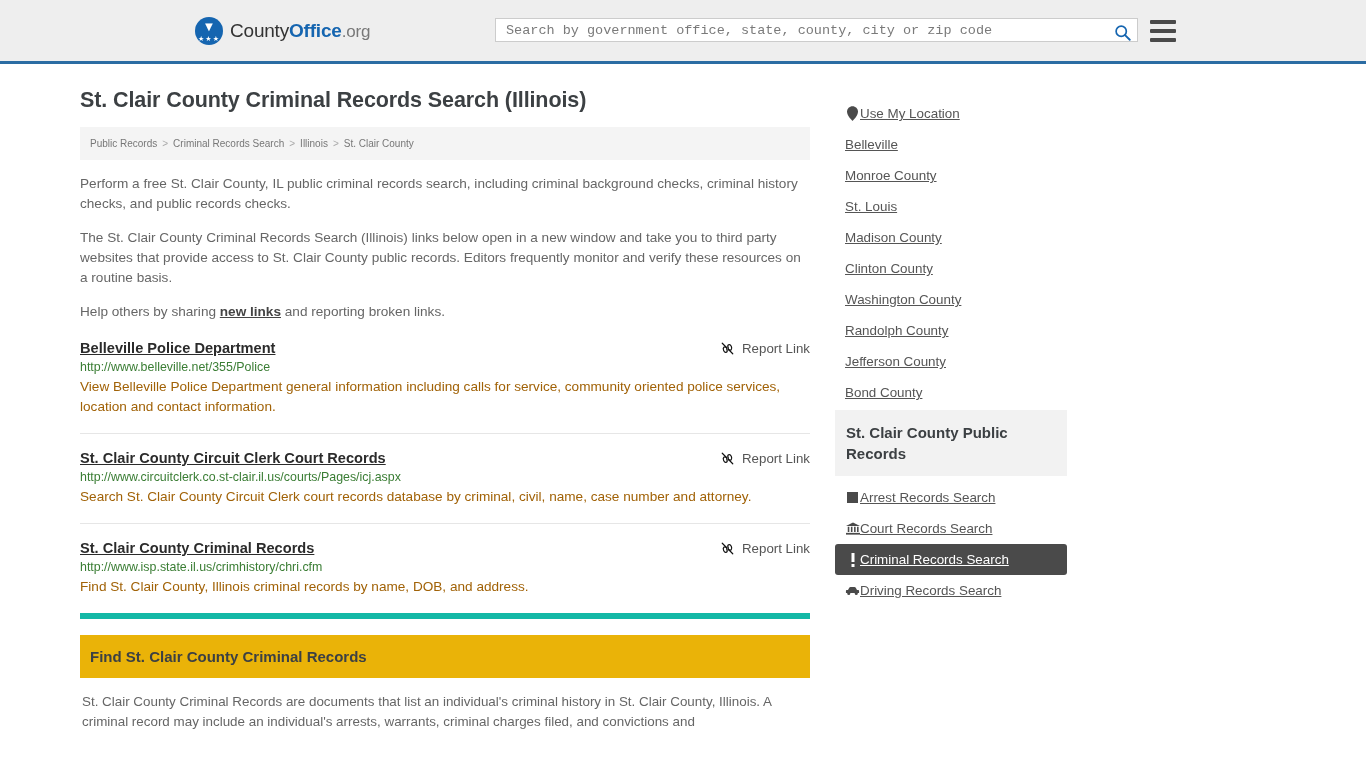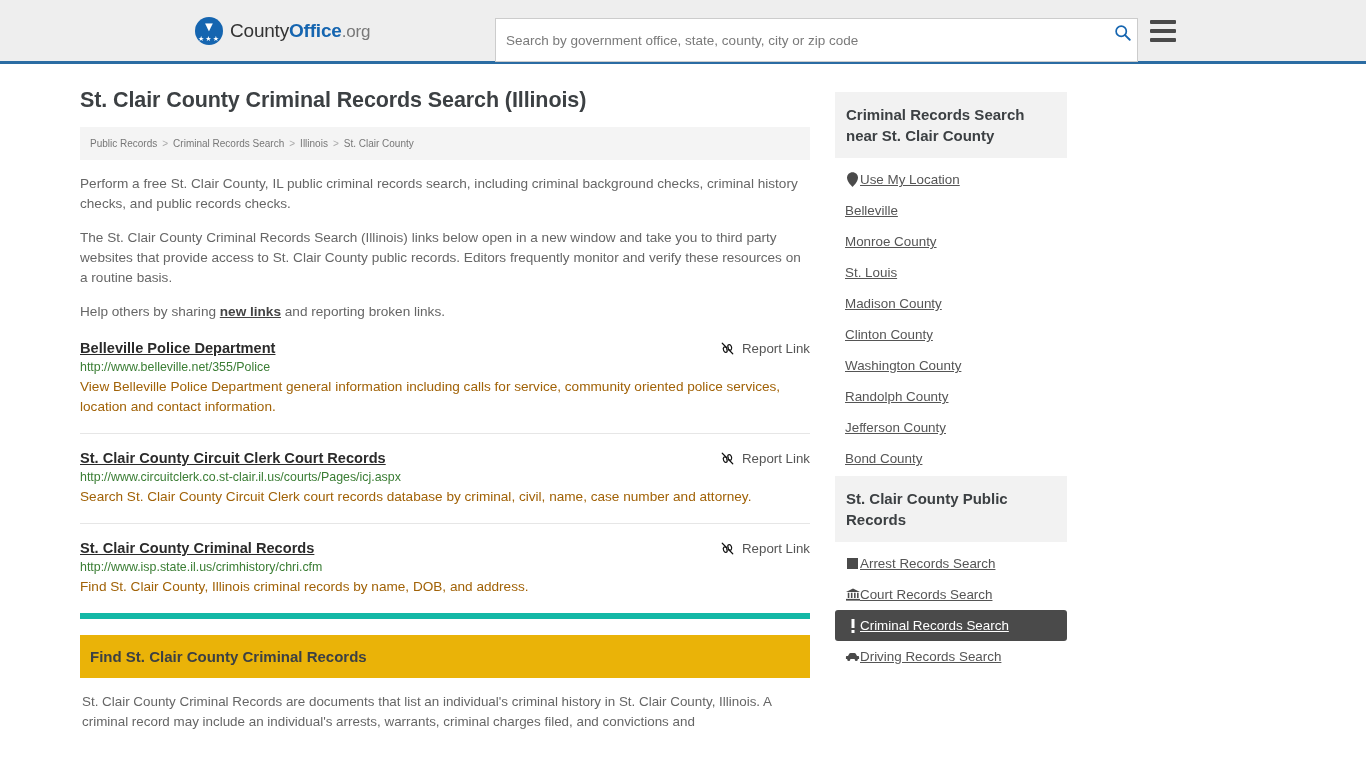--- a/index.html
+++ b/index.html
@@ -61,27 +61,27 @@
   .logo-text .t-org { color: #777777; font-size: 17px; }
 
   .search-wrap {
     position: absolute;
     left: 495px;
     top: 18px;
     width: 643px;
     height: 29px;
   }
   .search-input {
-    width: 100%; height: 44px;
+    width: 100%; height: 24px;
     border: 1px solid #cccccc;
     background: #ffffff;
     padding: 0 34px 0 10px;
     font-size: 13.5px;
     color: #555555;
-    font-family: Liberation Sans, sans-serif;
+    font-family: Liberation Mono, monospace;
     outline: none;
   }
   .search-input::placeholder { color: #7a7a7a; }
   .search-btn {
     position: absolute;
     right: 4px; top: 3px;
     width: 24px; height: 23px;
     background: transparent;
     border: none;
     cursor: pointer;
@@ -337,21 +337,20 @@
     <div class="info-block">
       <div class="info-head">Find St. Clair County Criminal Records</div>
       <div class="info-body">St. Clair County Criminal Records are documents that list an individual's criminal history in St. Clair County, Illinois. A criminal record may include an individual's arrests, warrants, criminal charges filed, and convictions and</div>
     </div>
 
   </div>
 
   <div class="side-col">
 
     <div class="side-card">
-      <div class="side-head">Criminal Records Search near St. Clair County</div>
       <div class="side-list">
 
         <div class="side-item">
           <span class="side-icon">
             <svg width="11" height="15" viewBox="0 0 12 16">
                 <path d="M6 0 C2.7 0 0 2.7 0 6 C0 10.5 6 16 6 16 C6 16 12 10.5 12 6 C12 2.7 9.3 0 6 0 Z" fill="#4a4a4a"></path>
               </svg>
           </span>
           <span class="label">Use My Location</span>
         </div>

